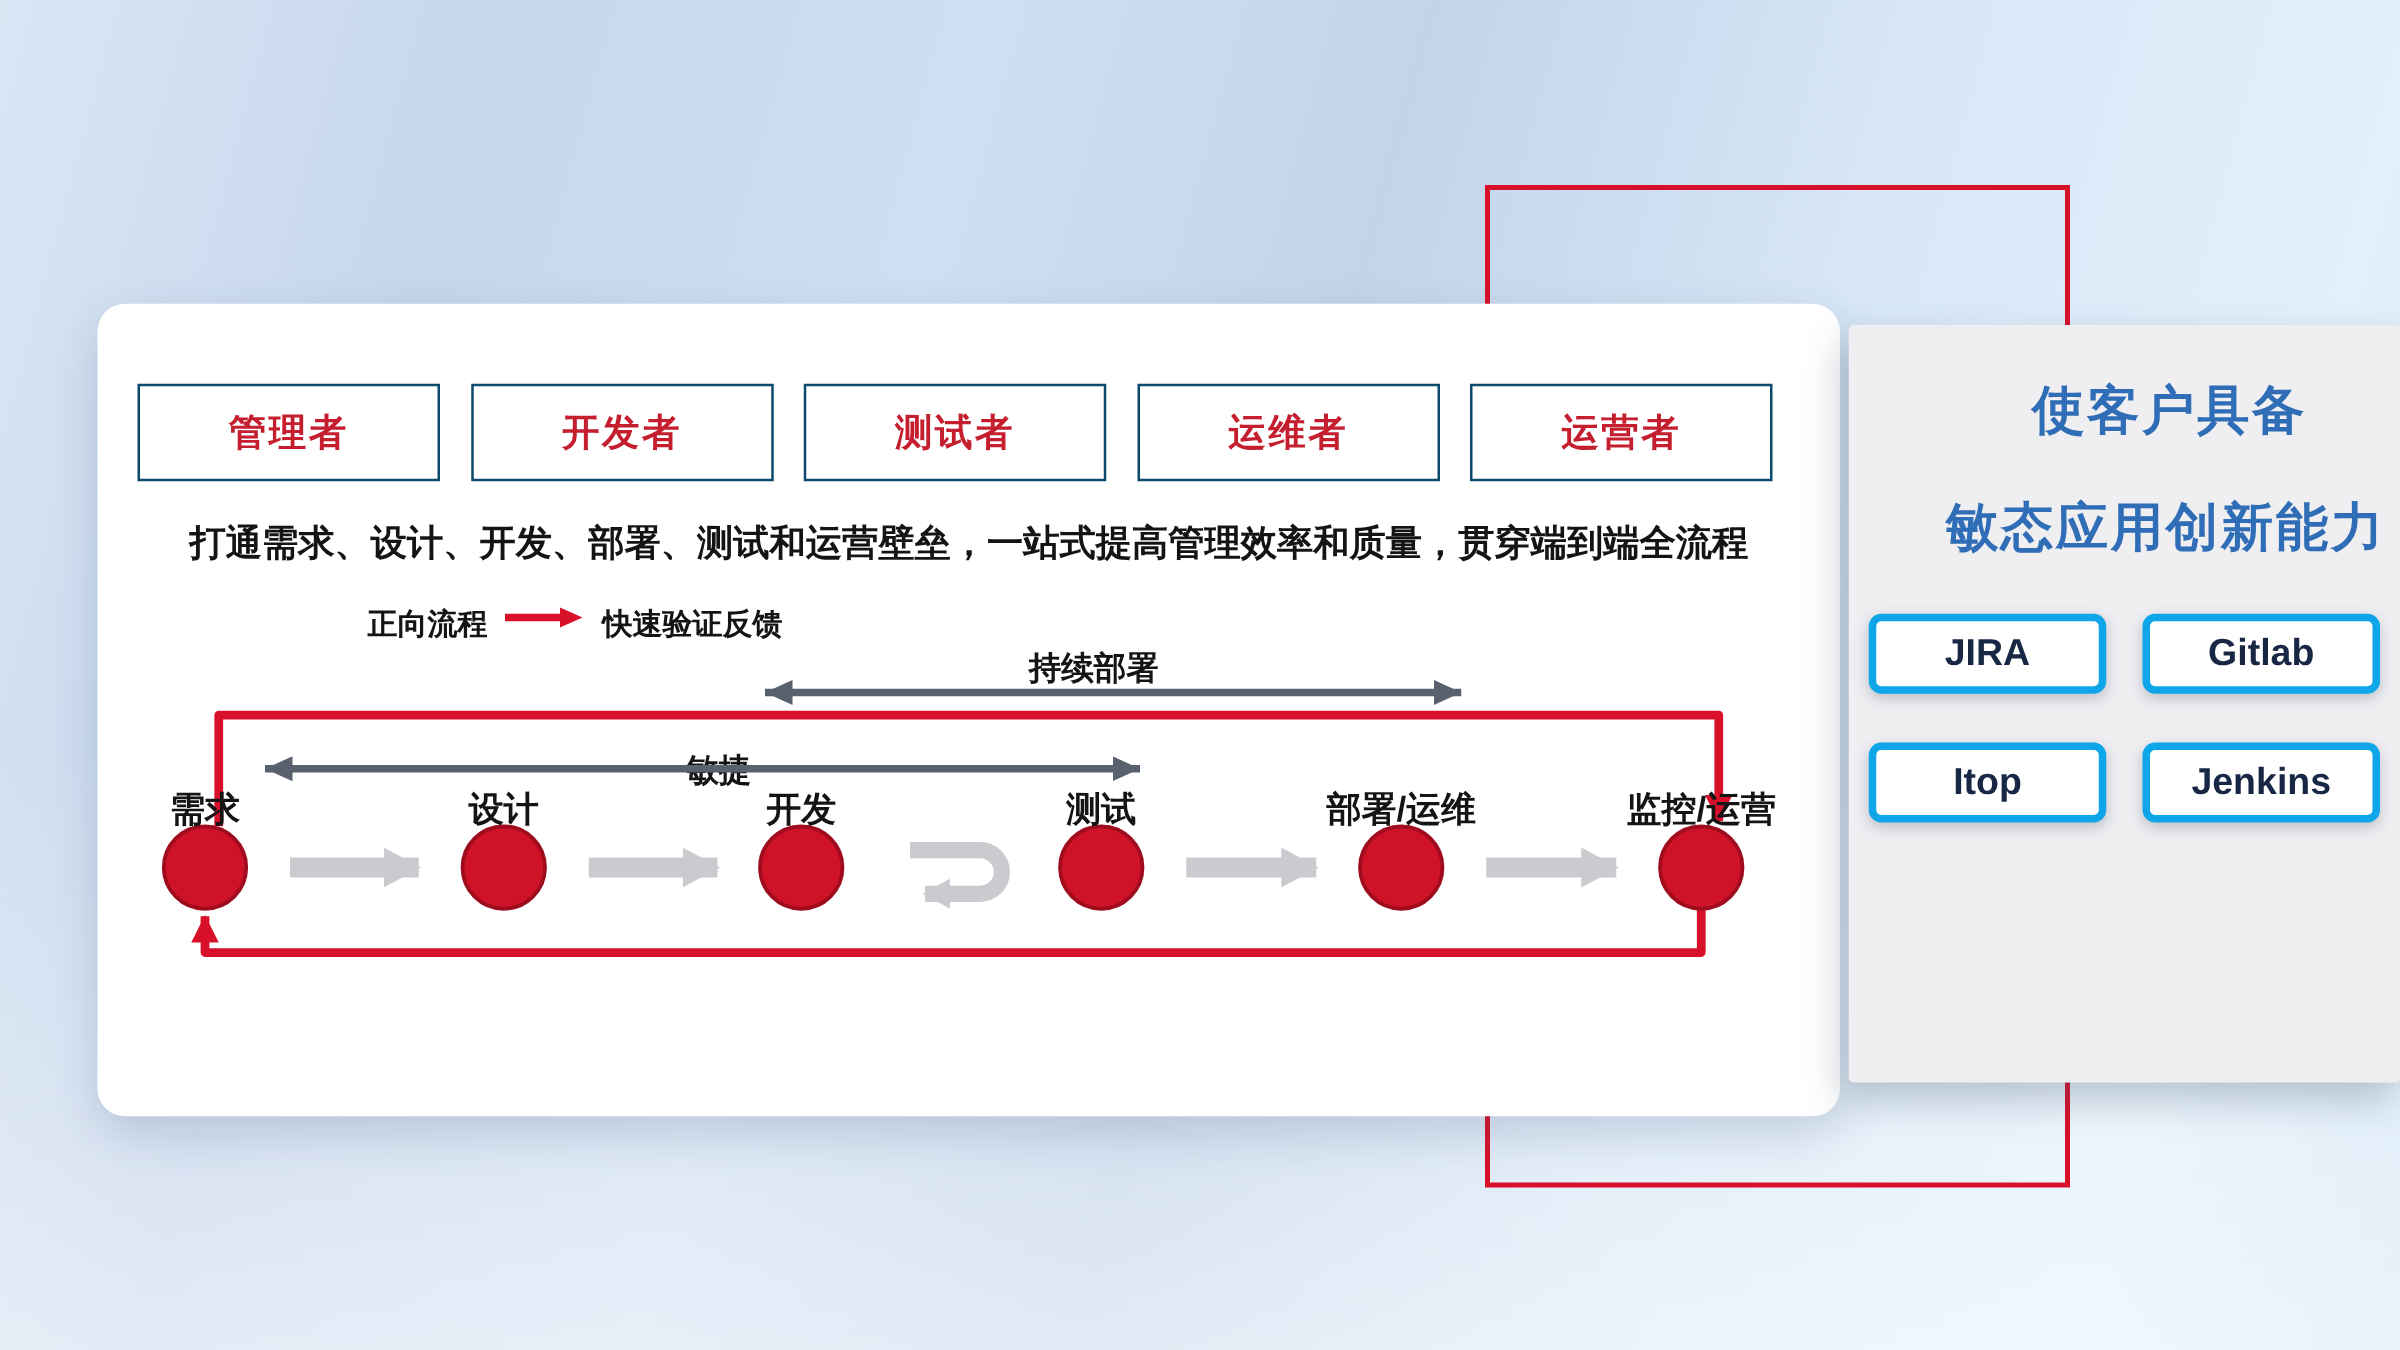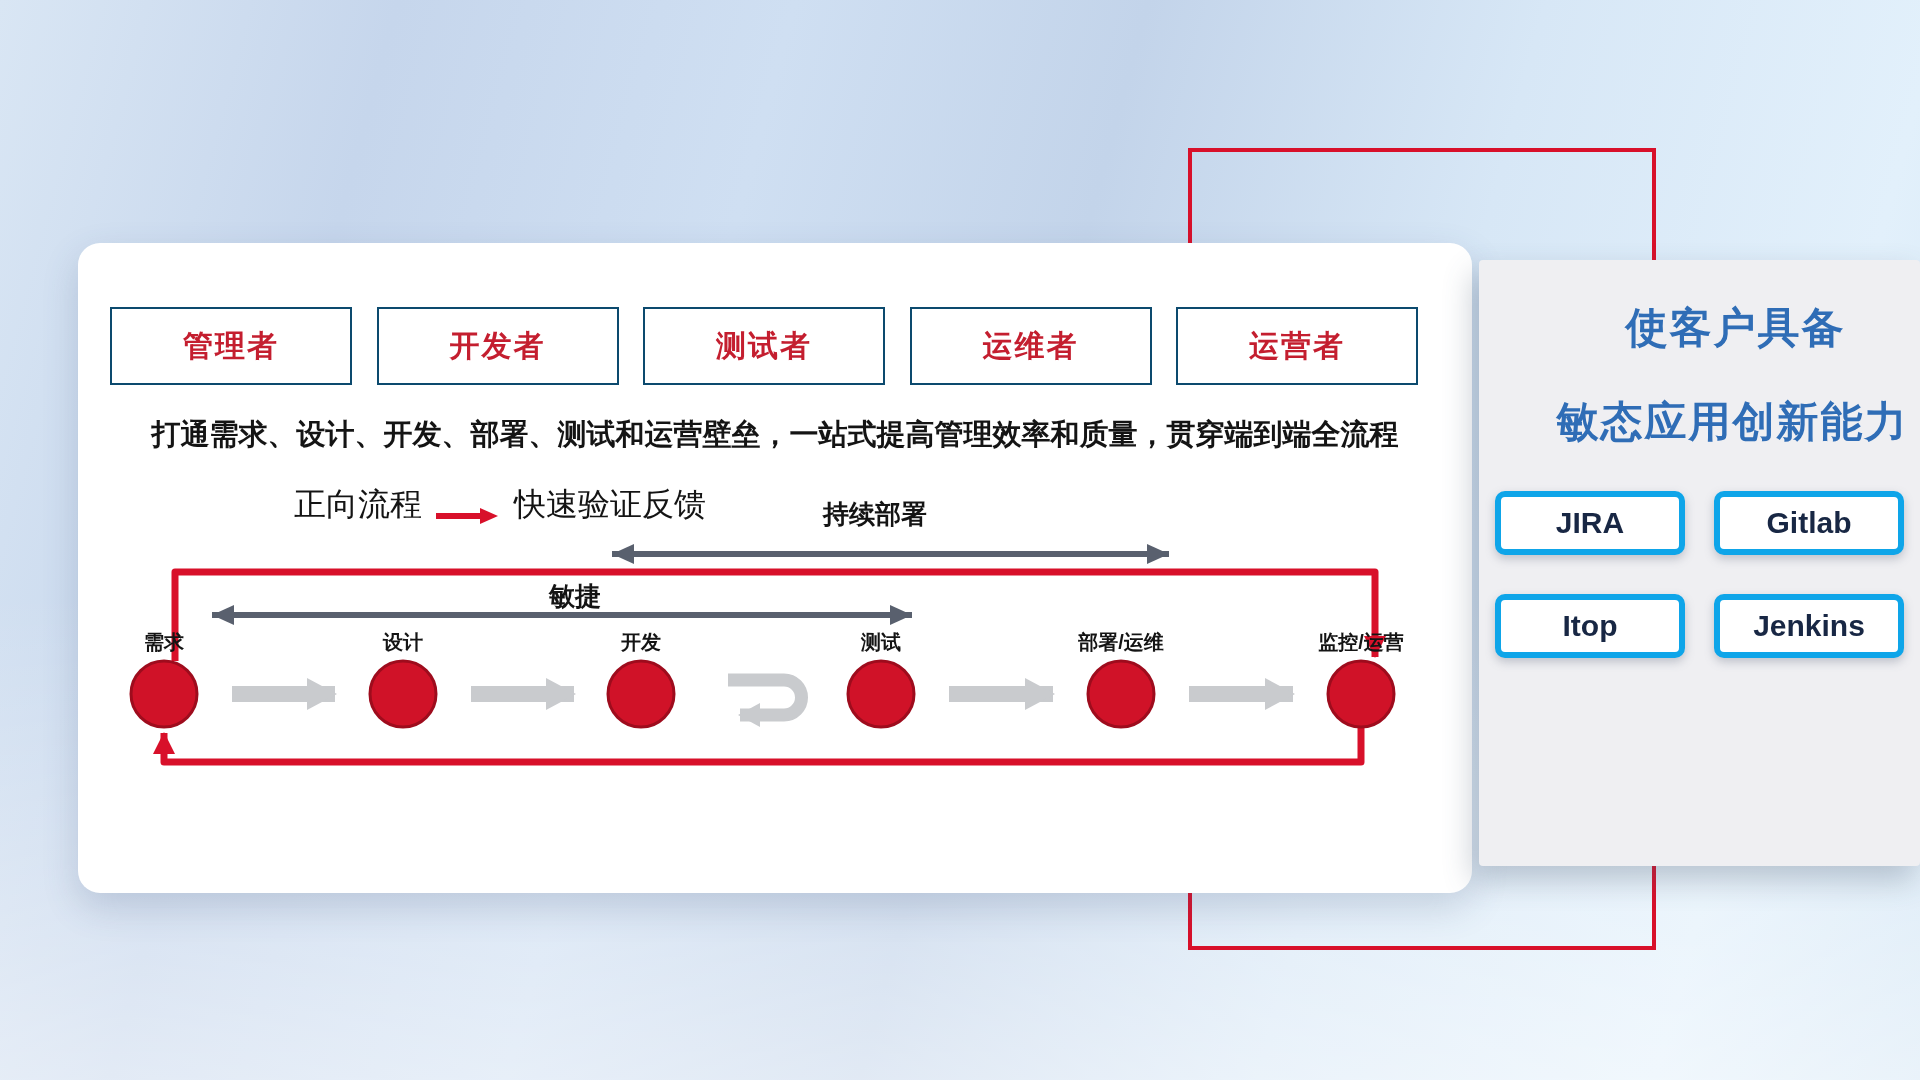--- a/index.html
+++ b/index.html
@@ -59,46 +59,46 @@
     position: absolute;
     left: 20px; top: 172px;
     width: 1354px;
     text-align: center;
     font-size: 29px; font-weight: bold;
     color: #141414;
   }
 
   .legend-row {
     position: absolute;
-    display: flex; align-items: flex-end; gap: 14px;
-    font-size: 32px; font-weight: normal; color: #141414;
+    display: flex; align-items: flex-start; gap: 14px;
+    font-size: 24px; font-weight: bold; color: #141414;
   }
   .legend-forward { left: 216px; top: 240px; }
   .legend-feedback { left: 888px; top: 576px; }
 
   .range-label {
     position: absolute;
     text-align: center;
-    font-size: 26px; font-weight: bold; color: #141414;
+    font-size: 26px; font-weight: bold; color: #141414; margin-top: 20px;
   }
   .cd-label { left: 697px; top: 254px; width: 200px; }
   .agile-label { left: 447px; top: 336px; width: 100px; }
 
   .diagram-svg {
     position: absolute;
     left: 0; top: 0;
     width: 1394px; height: 650px;
   }
 
   .stage-label {
     position: absolute;
     top: 386px;
     width: 180px;
     text-align: center;
-    font-size: 20px; font-weight: bold; color: #141414;
+    font-size: 28px; font-weight: bold; color: #141414;
   }
 
   
   .side-panel {
     position: absolute;
     left: 1479px; top: 260px;
     width: 441px; height: 606px;
     background: #efeff2;
     border-radius: 4px;
     box-shadow: -6px 14px 30px rgba(70, 85, 110, 0.30);

